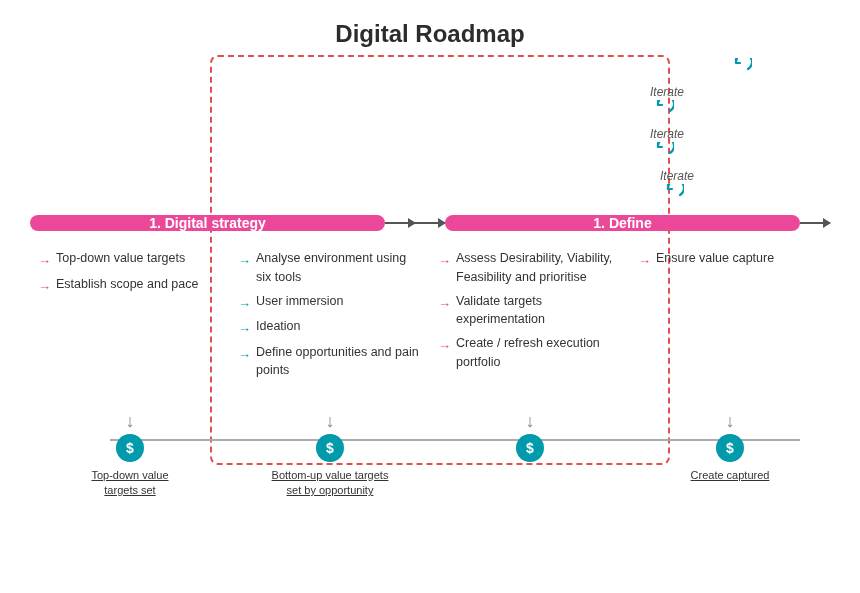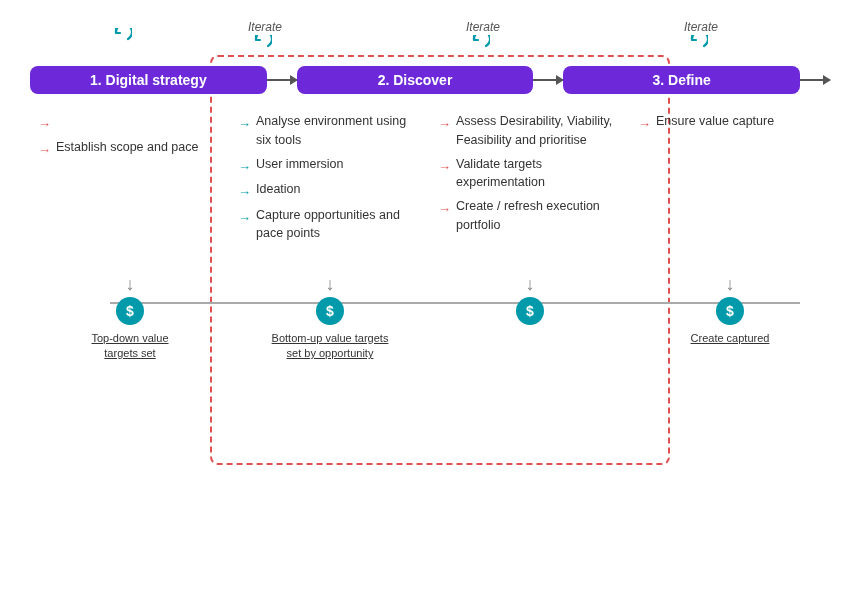--- a/index.html
+++ b/index.html
@@ -40,25 +40,25 @@
     
     .steps-row {
       display: flex;
       align-items: center;
       gap: 0;
       position: relative;
       z-index: 2;
       margin-bottom: 12px;
     }
     .step-box {
-      background: #6d28d9;
+      background: #ec4899;
       color: #fff;
       font-size: 14px;
       font-weight: bold;
-      padding: 6px 14px;
+      padding: 0 14px;
       border-radius: 8px;
       text-align: center;
       flex: 1;
       position: relative;
     }
     .step-connector {
       width: 30px;
       height: 2px;
       background: #555;
       position: relative;
@@ -156,25 +156,26 @@
     .timeline-label {
       font-size: 11px;
       color: #333;
       text-align: center;
       line-height: 1.4;
       text-decoration: underline;
     }
     
     .iterate-full-row {
       display: flex;
-      align-items: center;
+      align-items: flex-end;
       position: relative;
       z-index: 2;
       margin-bottom: 4px;
       padding: 0 0 0 0;
+      flex-direction: column;
     }
     .iter-slot {
       display: flex;
       flex-direction: column;
       align-items: center;
       justify-content: flex-end;
     }
     .step1-width { width: 180px; flex-shrink: 0; }
     .step2-width { width: 190px; flex-shrink: 0; }
     .step3-width { width: 190px; flex-shrink: 0; }
@@ -190,20 +191,21 @@
       width: 24px;
       height: 24px;
       margin-bottom: 3px;
     }
   </style>
 </head>
 <body>
 
 <div class="container">
 
+  <div class="title">Digital Roadmap</div>
 
   <div class="dashed-box"></div>
 
   <div class="iterate-full-row">
 
     <div class="iter-slot step1-width">
       <svg class="cycle-svg" viewBox="0 0 24 24" fill="none" stroke="#009aaa" stroke-width="2.2" stroke-linecap="round" stroke-linejoin="round">
         <path d="M20 11A8 8 0 1 0 8 4.5"></path>
         <polyline points="8 1 8 5 12 5"></polyline>
       </svg>
@@ -236,35 +238,33 @@
         <polyline points="8 1 8 5 12 5"></polyline>
       </svg>
     </div>
   </div>
 
   <div class="steps-row">
     <div class="step-box">
       <span>1. Digital strategy</span>
     </div>
     <div class="step-connector"></div>
-    <div class="step-box">
-      <span>2. Discover</span>
-    </div>
     <div class="step-connector"></div>
     <div class="step-box">
-      <span>3. Define</span>
+      <span>1. Define</span>
     </div>
     <div class="step-connector"></div>
   </div>
 
   <div class="content-row">
 
     <div class="content-col">
       <div class="bullet-item">
         <span class="bullet-arrow">→</span>
+        <span class="bullet-text">Top-down value targets</span>
       </div>
       <div class="bullet-item">
         <span class="bullet-arrow">→</span>
         <span class="bullet-text">Establish scope and pace</span>
       </div>
     </div>
 
     <div class="content-col">
       <div class="bullet-item">
         <span class="bullet-arrow teal">→</span>
@@ -273,21 +273,21 @@
       <div class="bullet-item">
         <span class="bullet-arrow teal">→</span>
         <span class="bullet-text">User immersion</span>
       </div>
       <div class="bullet-item">
         <span class="bullet-arrow teal">→</span>
         <span class="bullet-text">Ideation</span>
       </div>
       <div class="bullet-item">
         <span class="bullet-arrow teal">→</span>
-        <span class="bullet-text">Capture opportunities and pace points</span>
+        <span class="bullet-text">Define opportunities and pain points</span>
       </div>
     </div>
 
     <div class="content-col">
       <div class="bullet-item">
         <span class="bullet-arrow">→</span>
         <span class="bullet-text">Assess Desirability, Viability, Feasibility and prioritise</span>
       </div>
       <div class="bullet-item">
         <span class="bullet-arrow">→</span>

